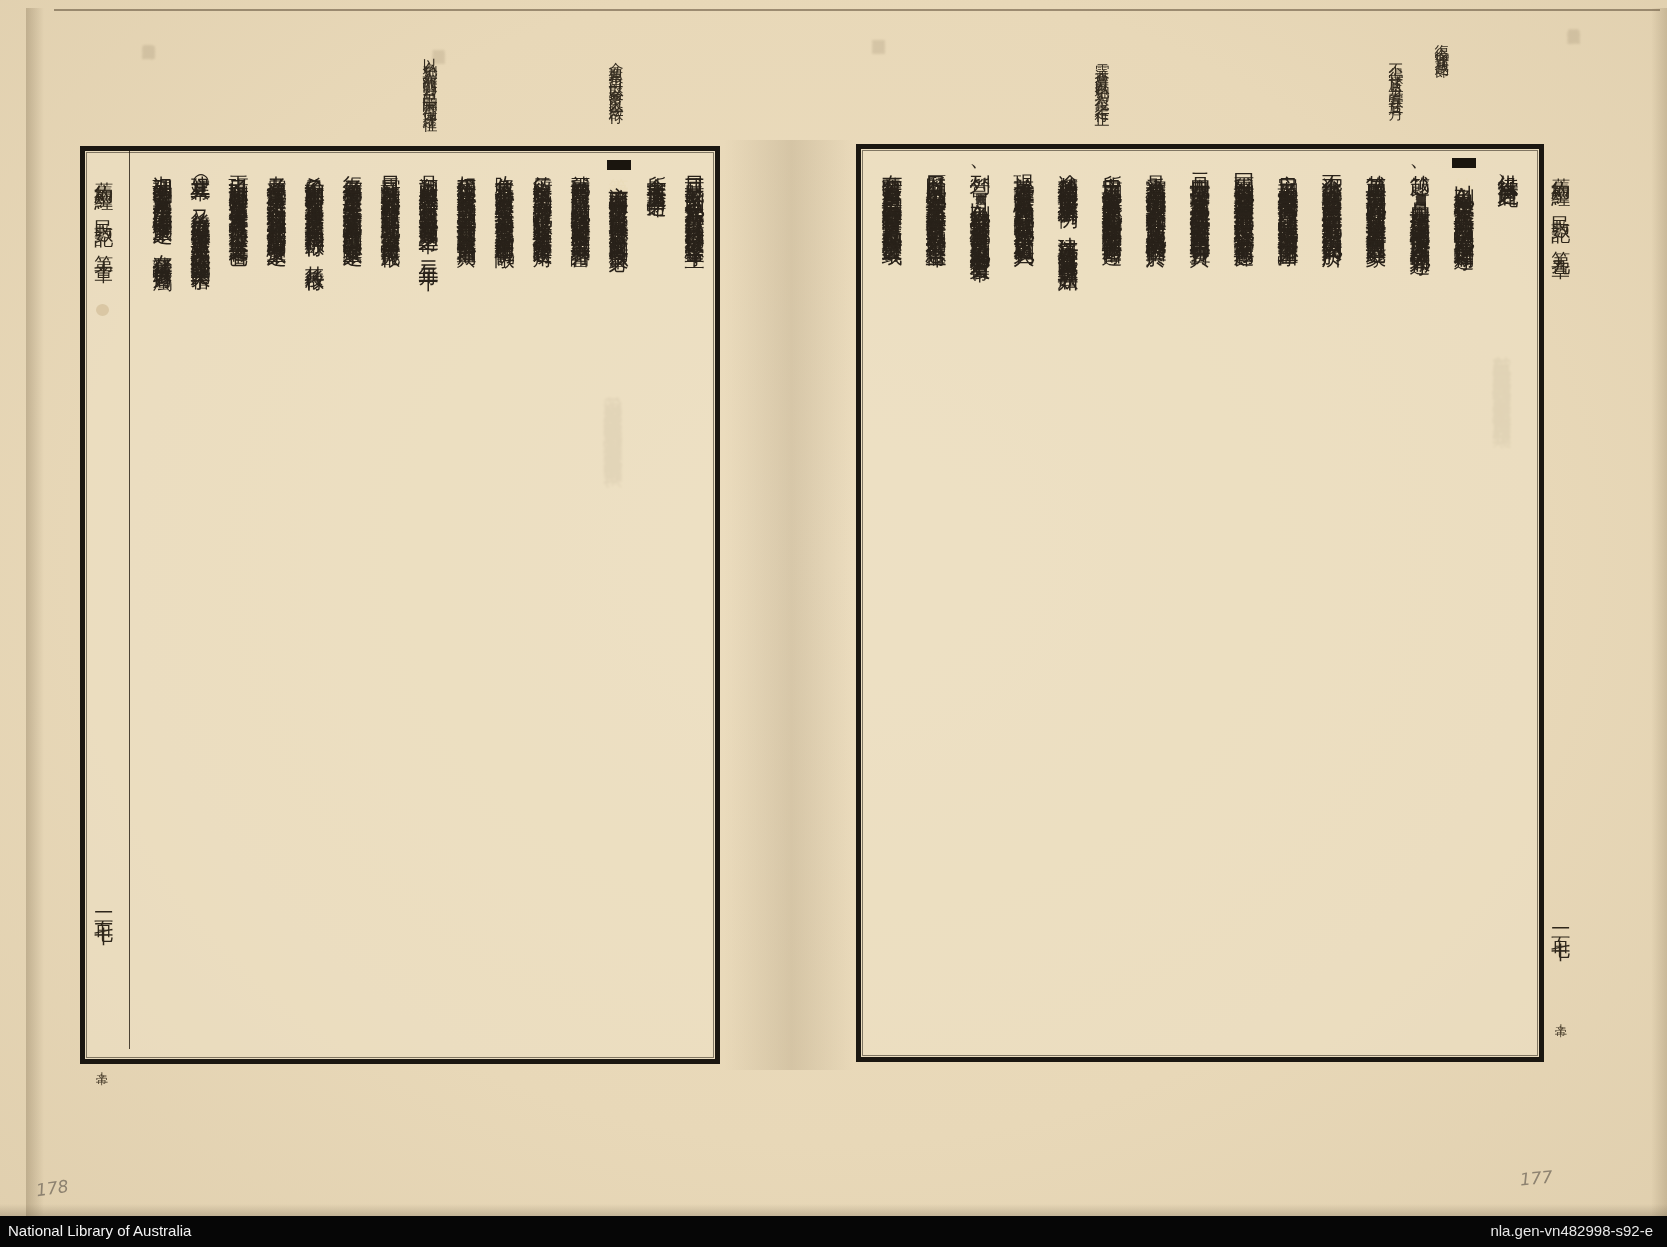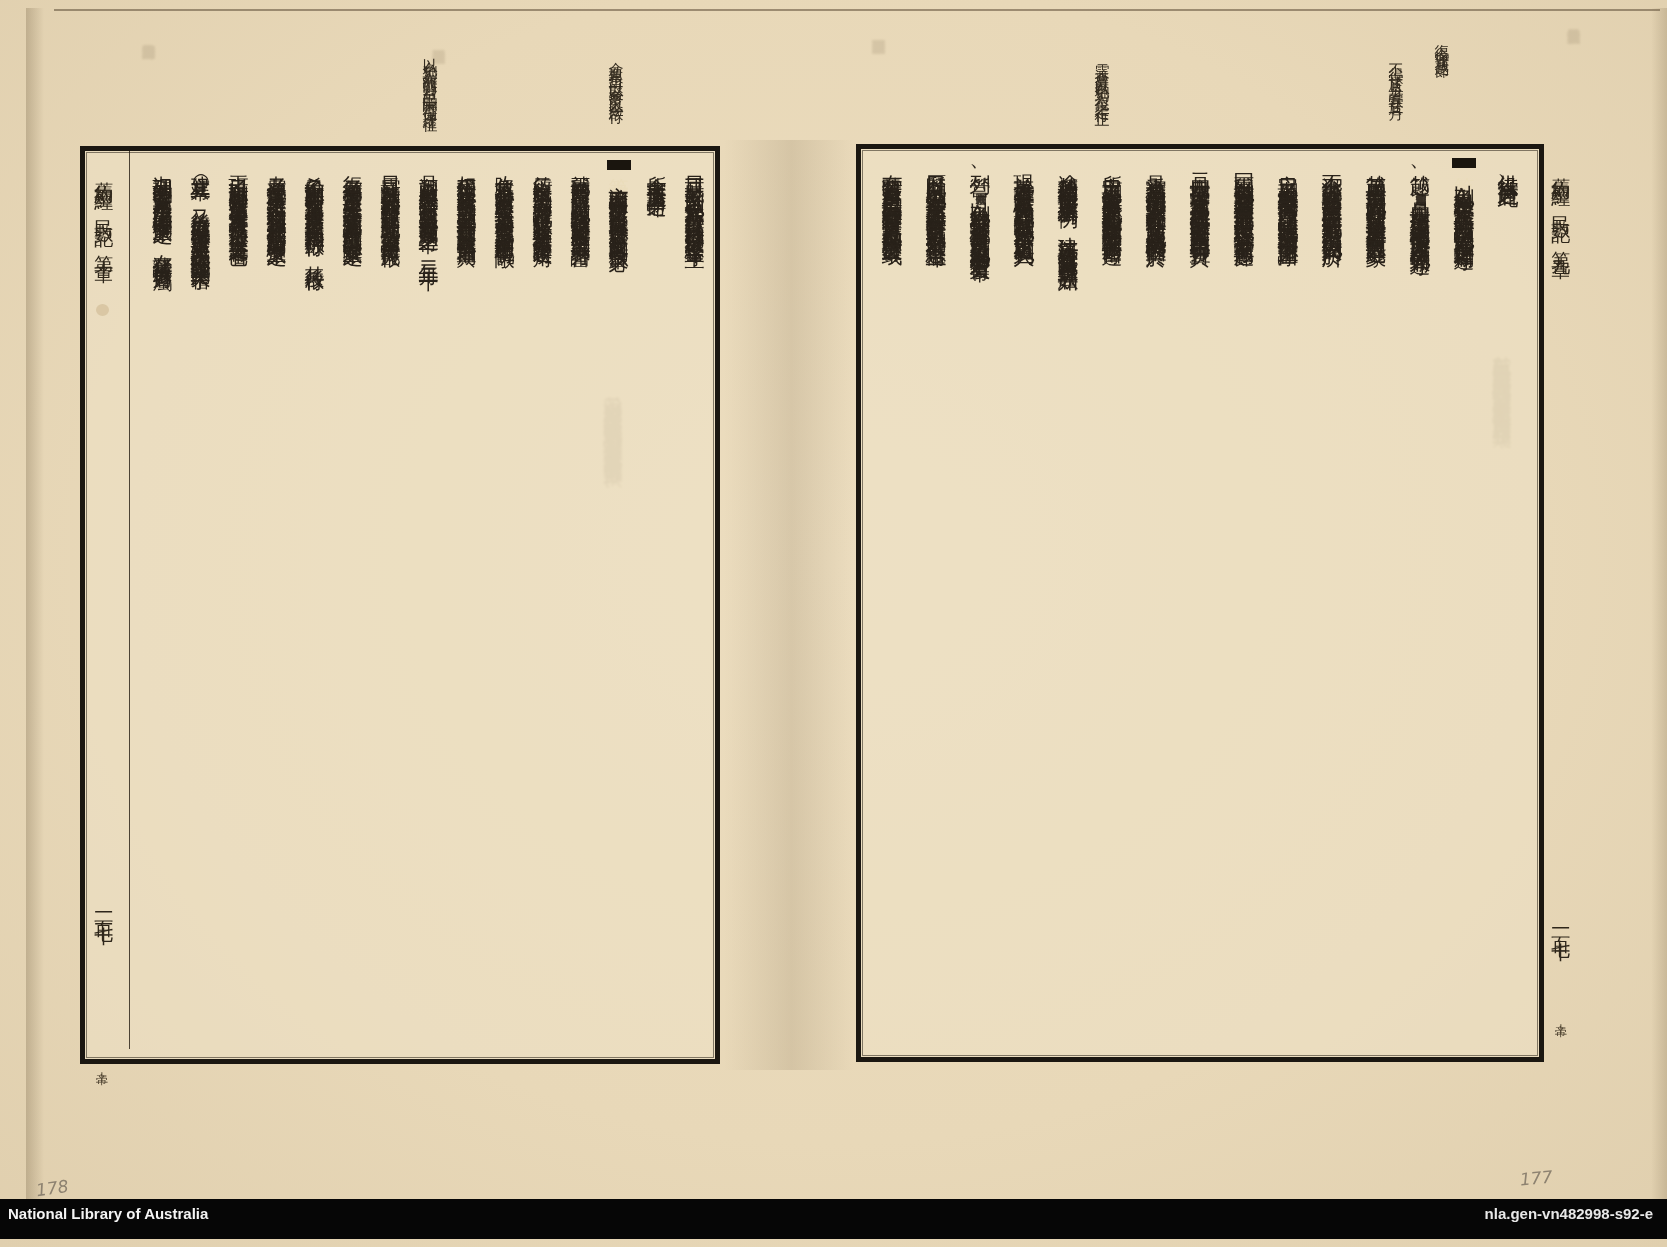--- a/index.html
+++ b/index.html
@@ -41,22 +41,22 @@
   .bleed{position:absolute;writing-mode:vertical-rl;text-orientation:upright;
        color:#6d5d41;opacity:.15;filter:blur(1px);transform:scaleX(-1);pointer-events:none;}
   .stain{position:absolute;left:96px;top:304px;width:13px;height:12px;border-radius:50%;
        background:#c2a87d;opacity:.85;}
 
   .hw{position:absolute;font-size:17px;font-style:italic;color:#8d8270;
       font-family:"DejaVu Sans",sans-serif;}
   .hw-l{left:36px;top:1178px;transform:rotate(-8deg);}
   .hw-r{left:1520px;top:1168px;transform:rotate(-5deg);color:#97real;}
 
-  .footer-bar{position:absolute;left:0;bottom:8px;width:100%;height:40px;background:#060606;
-      font-family:"Liberation Sans",sans-serif;color:#f4f4f4;font-size:15px;line-height:29px;font-weight:bold;}
+  .footer-bar{position:absolute;left:0;bottom:0;width:100%;height:31px;background:#060606;
+      font-family:"Liberation Sans",sans-serif;color:#f4f4f4;font-size:15px;line-height:29px;}
   .footer-left{position:absolute;left:8px;top:0;}
   .footer-right{position:absolute;right:14px;top:0;color:#e8e8e8;}
 </style>
 </head>
 <body>
 
 <div class="sheet">
   <div class="top-edge"></div>
   <div class="edge-left"></div>
   <div class="edge-right"></div>

